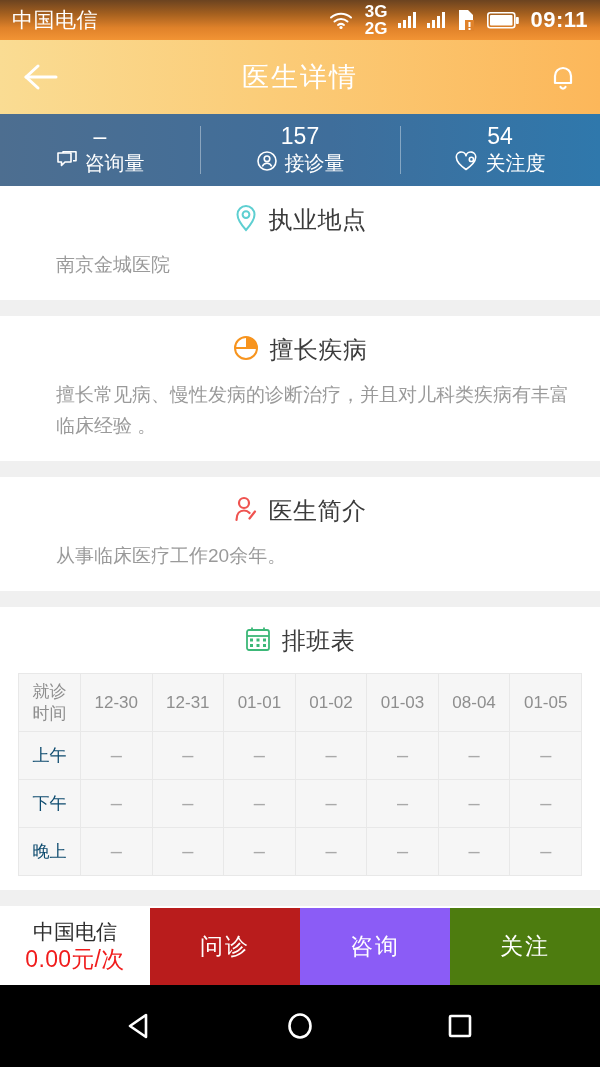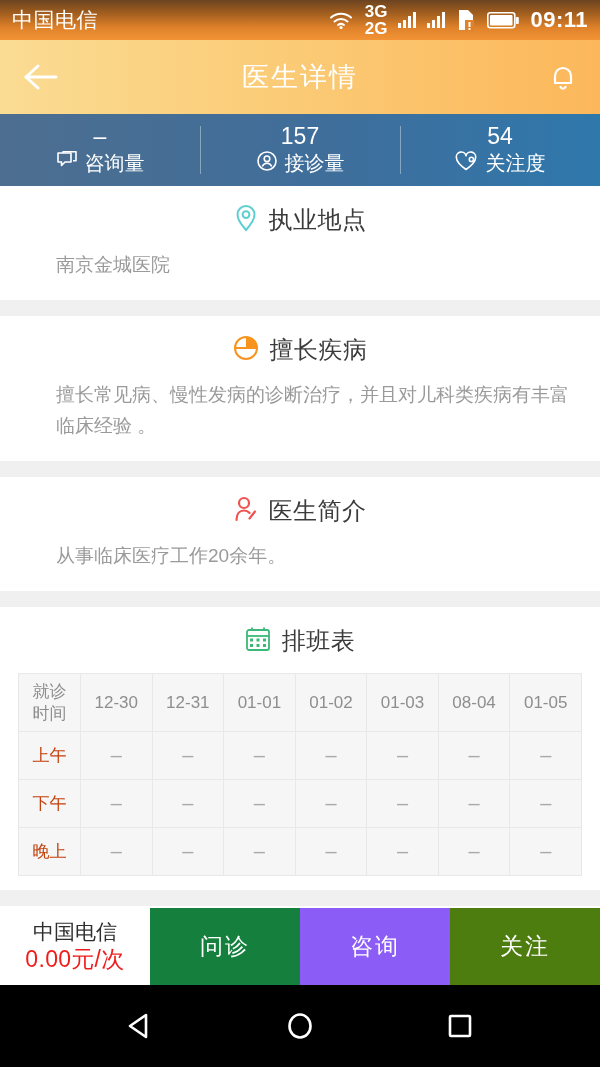--- a/index.html
+++ b/index.html
@@ -66,34 +66,34 @@
   
   .sched { padding:8px 18px 14px 18px; background:#fff; }
   table { border-collapse:collapse; width:100%; table-layout:fixed; }
   th, td {
     border:1px solid #e8e8e8; background:#f6f6f6;
     text-align:center; color:#8e8e8e; font-weight:normal;
   }
   th { height:58px; font-size:17px; line-height:22px; }
   td { height:48px; font-size:18px; }
   th.corner, td.rowhead { width:62px; font-size:17px; line-height:22px; }
-  td.rowhead { color:#c2410c; }
+  td.rowhead { color:#0c4a6e; }
   td.dash { color:#a9a9a9; font-size:20px; }
 
   
   .bottombar { position:absolute; left:0; bottom:82px; width:600px; height:77px; display:flex; }
   .price-box {
     width:150px; background:#ffffff; display:flex; flex-direction:column;
     align-items:center; justify-content:center; line-height:1.25;
   }
   .price-label { font-size:21px; color:#2e2e2e; }
   .price-value { font-size:23px; color:#f01c1c; letter-spacing:.3px; }
   .act { flex:1; display:flex; align-items:center; justify-content:center;
          font-size:23px; color:#ffffff; letter-spacing:2px; }
-  .act.orange { background:#15803d; }
+  .act.orange { background:#b91c1c; }
   .act.green  { background:#8b5cf6; }
   .act.teal   { background:#4d7c0f; }
 
   
   .navbar { position:absolute; left:0; bottom:0; width:600px; height:82px;
             background:#000000; display:flex; align-items:center;
             justify-content:space-around; padding:0 60px; }
   .nav-btn { width:60px; height:60px; display:flex; align-items:center; justify-content:center; }
 </style>
 </head>

